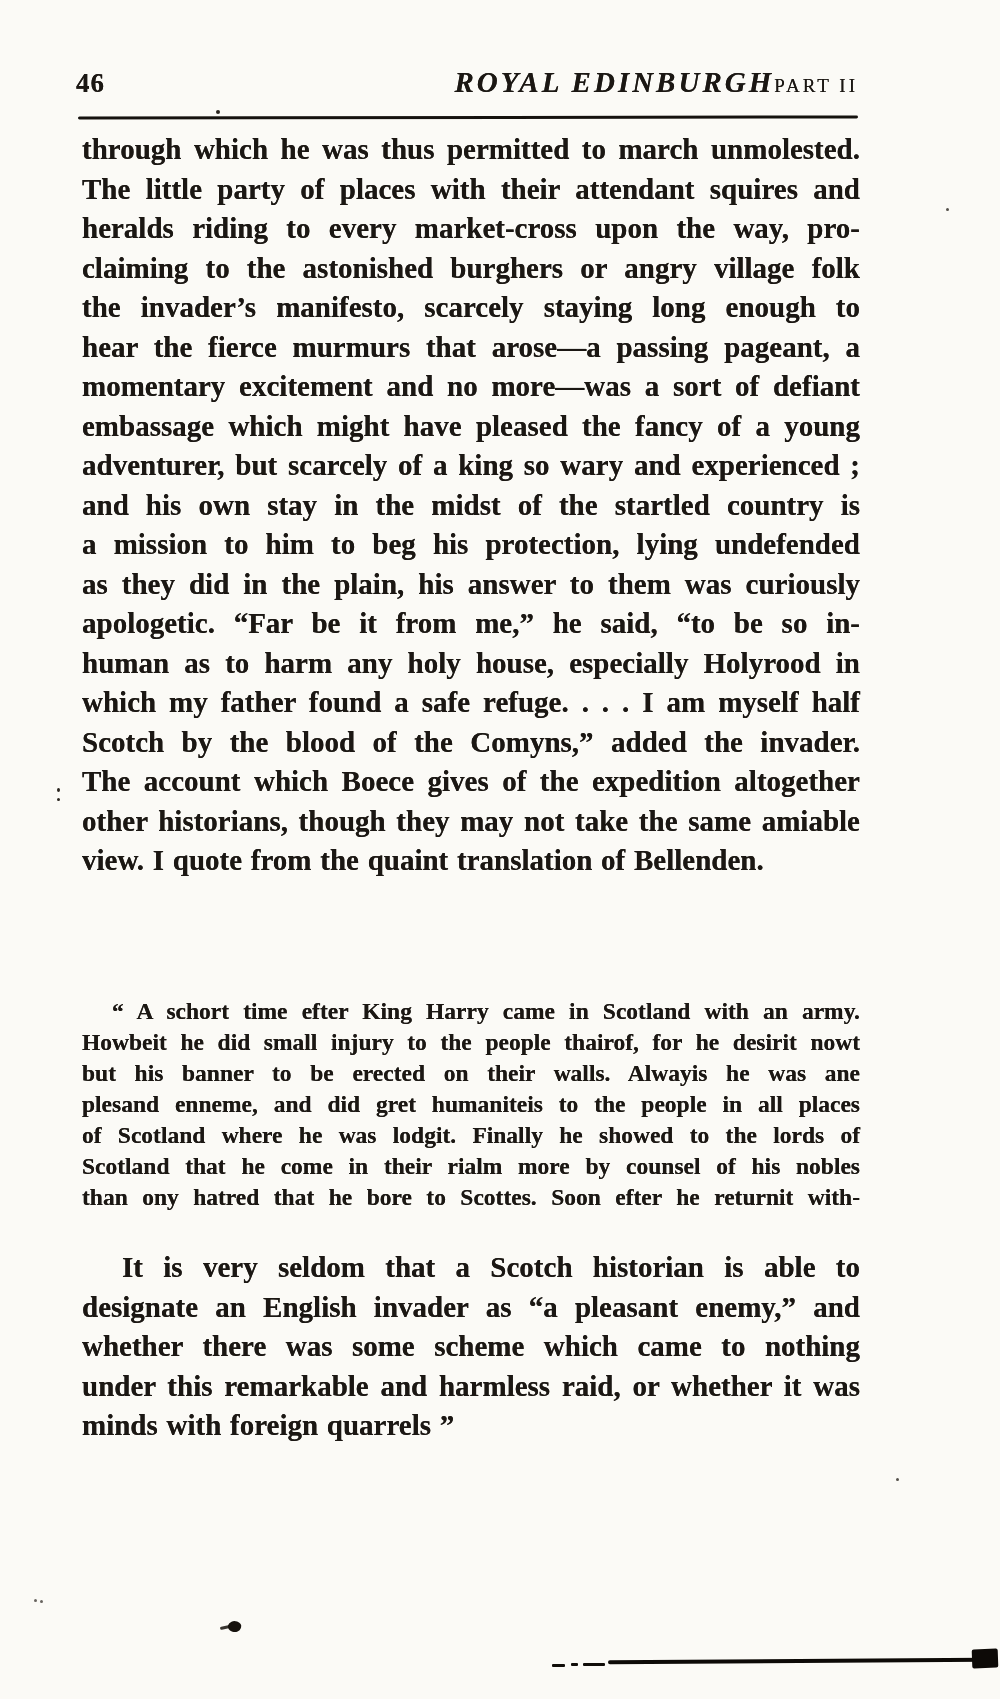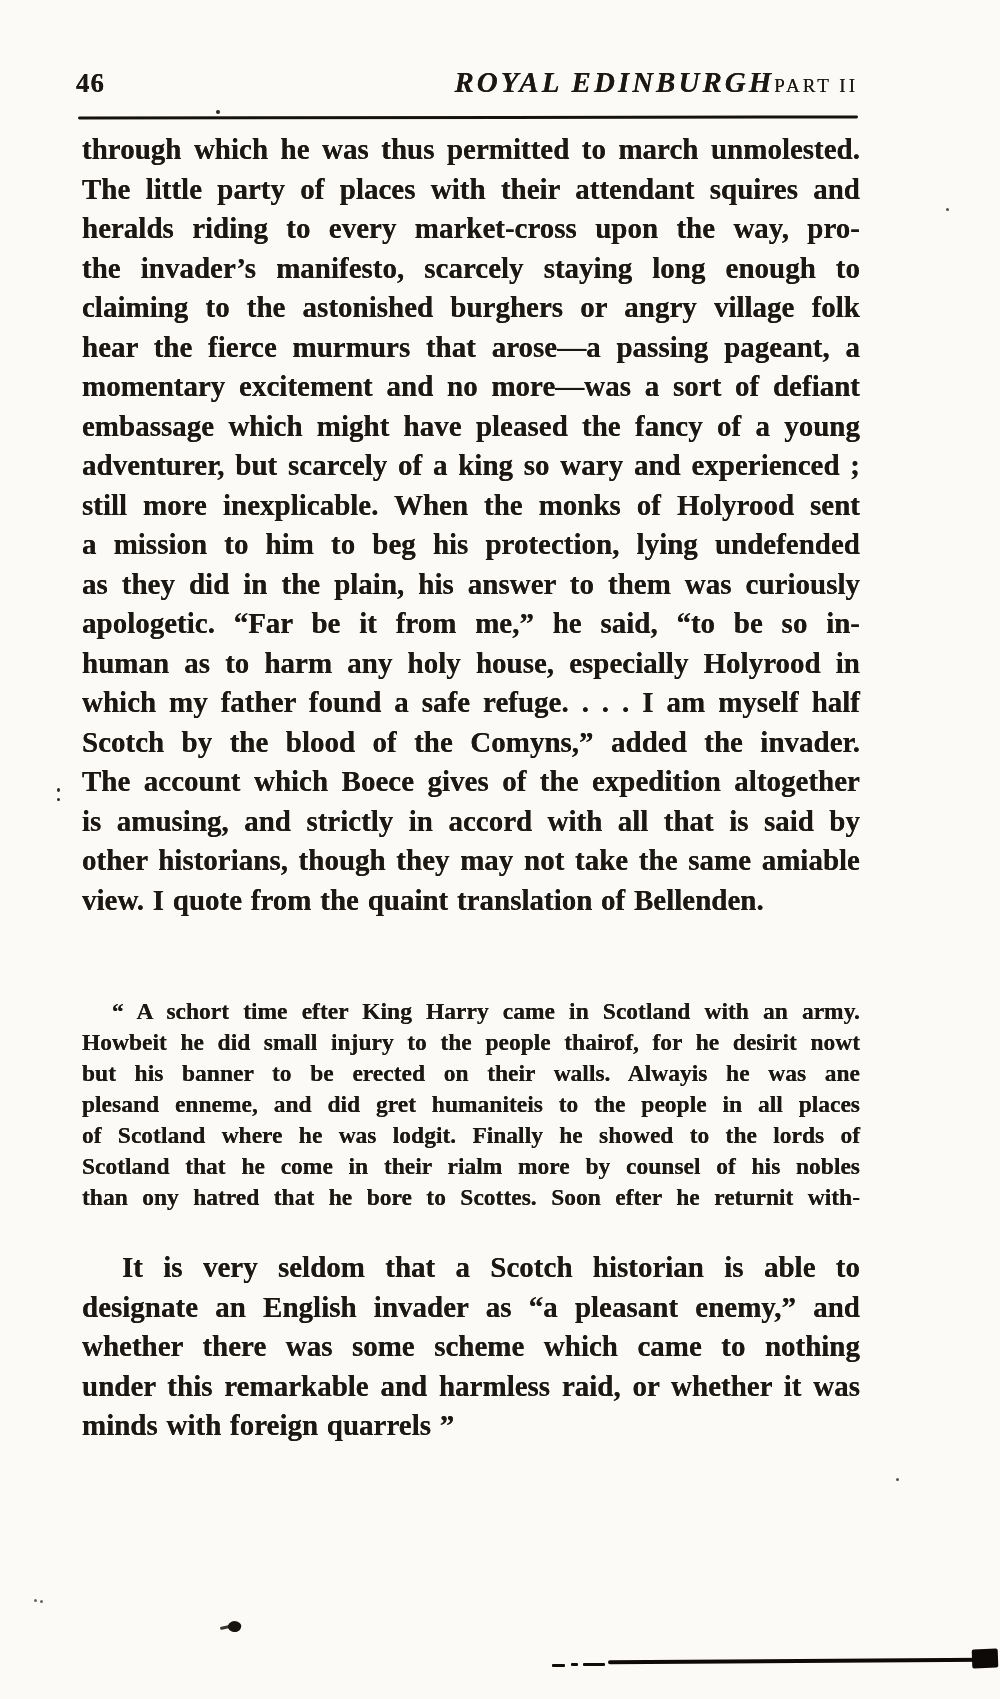--- a/index.html
+++ b/index.html
@@ -92,35 +92,34 @@
     <span class="runtitle">ROYAL EDINBURGH</span>
     <span class="partlabel">PART II</span>
   </div>
 
   <div class="rule"></div>
 
   <div class="text body-text para1 ink">
       <div class="line">through which he was thus permitted to march unmolested.</div>
       <div class="line">The little party of places with their attendant squires and</div>
       <div class="line">heralds riding to every market-cross upon the way, pro-</div>
+      <div class="line">claiming to the astonished burghers or angry village folk</div>
       <div class="line">the invader’s manifesto, scarcely staying long enough to</div>
-      <div class="line">claiming to the astonished burghers or angry village folk</div>
       <div class="line">hear the fierce murmurs that arose—a passing pageant, a</div>
       <div class="line">momentary excitement and no more—was a sort of defiant</div>
       <div class="line">embassage which might have pleased the fancy of a young</div>
       <div class="line">adventurer, but scarcely of a king so wary and experienced ;</div>
-      <div class="line">still more inexplicable.  When the monks of Holyrood sent</div>
+      <div class="line">and his own stay in the midst of the startled country is</div>
       <div class="line">a mission to him to beg his protection, lying undefended</div>
       <div class="line">as they did in the plain, his answer to them was curiously</div>
       <div class="line">apologetic.  “Far be it from me,” he said, “to be so in-</div>
       <div class="line">human as to harm any holy house, especially Holyrood in</div>
       <div class="line">which my father found a safe refuge. . . . I am myself half</div>
       <div class="line">Scotch by the blood of the Comyns,” added the invader.</div>
       <div class="line">The account which Boece gives of the expedition altogether</div>
-      <div class="line">is amusing, and strictly in accord with all that is said by</div>
       <div class="line">other historians, though they may not take the same amiable</div>
       <div class="line last">view.  I quote from the quaint translation of Bellenden.</div>
     </div>
 
   <div class="text quote-text quoteblk ink">
       <div class="line indent">“ A schort time efter King Harry came in Scotland with an army.</div>
       <div class="line">Howbeit he did small injury to the people thairof, for he desirit nowt</div>
       <div class="line">but his banner to be erected on their walls.  Alwayis he was ane</div>
       <div class="line">plesand enneme, and did gret humaniteis to the people in all places</div>
       <div class="line">of Scotland where he was lodgit.  Finally he showed to the lords of</div>

